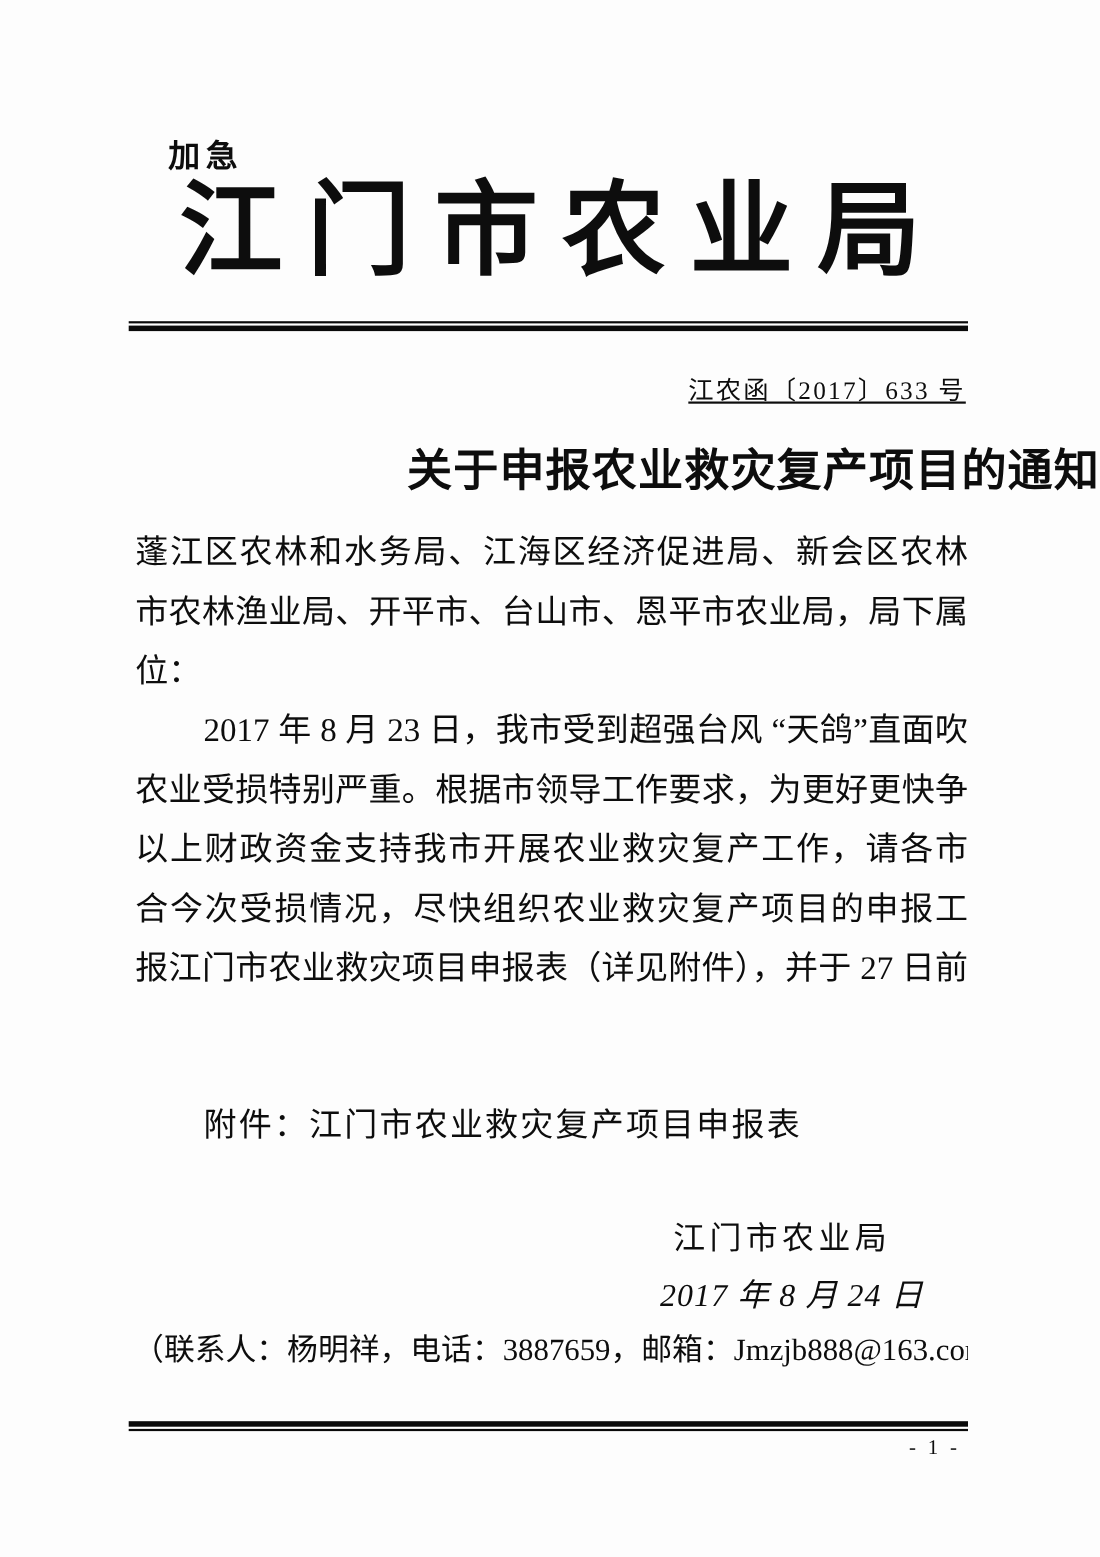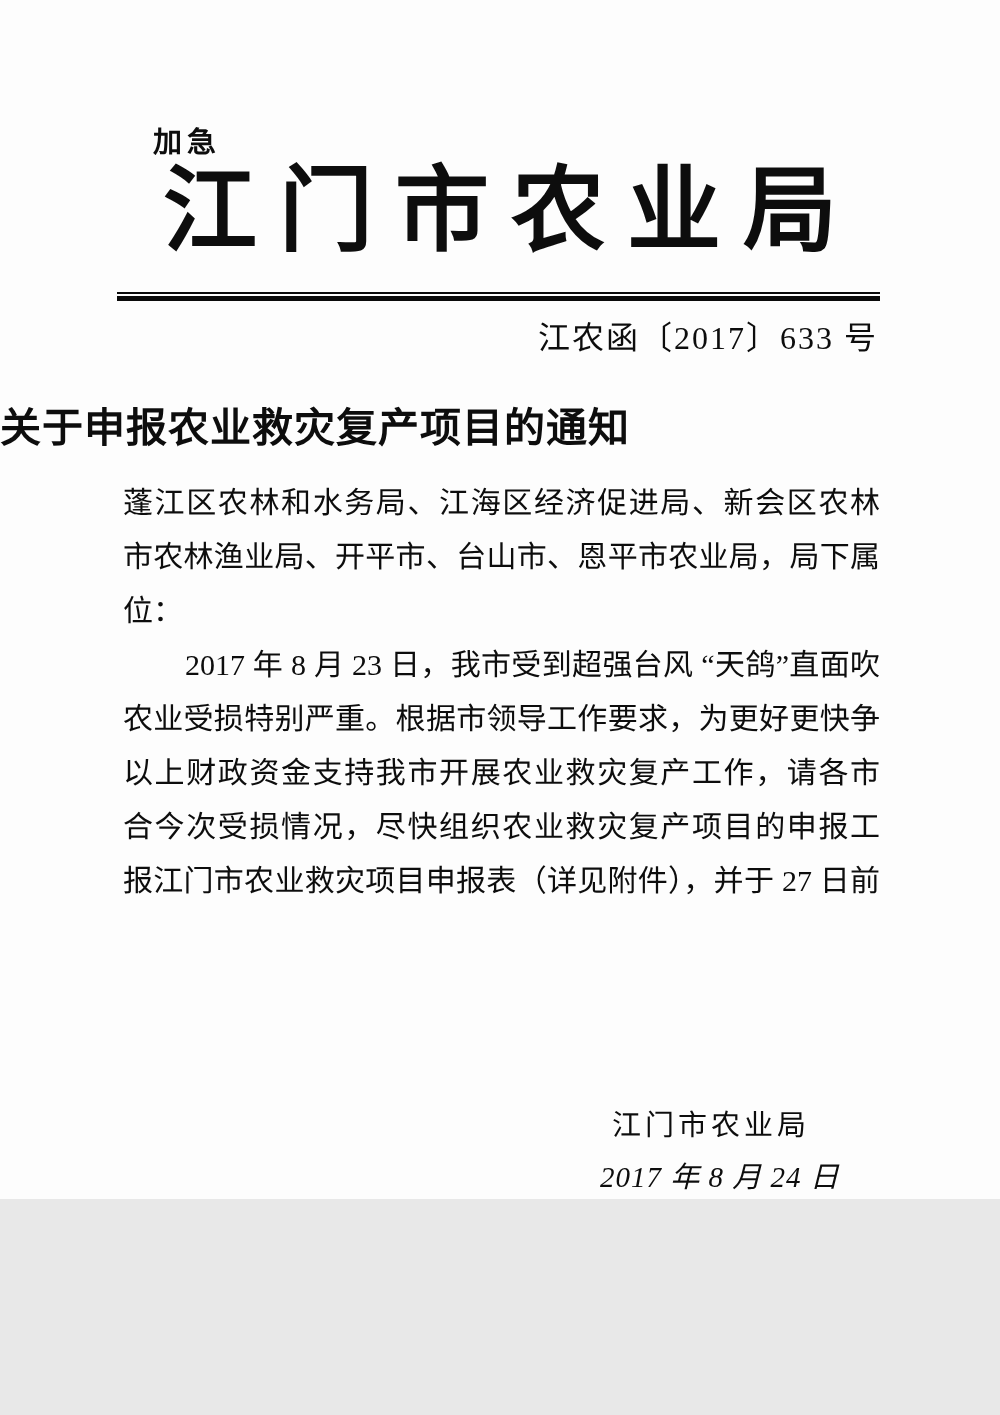--- a/index.html
+++ b/index.html
@@ -4,21 +4,21 @@
 <title>江门市农业局公文</title>
 <style>
   html, body {
     margin: 0;
     padding: 0;
     background: #e8e8e8;
   }
   .page {
     position: relative;
     width: 1000px;
-    height: 1199px;
+    height: 1415px;
     margin: 0 auto;
     background: #fdfdfd;
     color: #0d0d0d;
     font-family: "Liberation Serif", "DejaVu Serif", serif;
     overflow: hidden;
   }
   .urgency {
     position: absolute;
     left: 153px;
     top: 118px;
@@ -45,32 +45,33 @@
     left: 117px;
     width: 763px;
     top: 292px;
     height: 2px;
     border-top: 2px solid #0a0a0a;
     border-bottom: 5px solid #0a0a0a;
   }
   .docnum {
     position: absolute;
     right: 122px;
-    top: 312px;
-    font-size: 32px;
+    top: 336px;
+    font-size: 23px;
     letter-spacing: 2px;
     white-space: nowrap;
+    text-decoration: underline;
   }
   .title {
     position: absolute;
     left: 0;
     right: 0;
     top: 394px;
     margin: 0;
-    text-align: left;
+    text-align: right;
     font-size: 41px;
     font-weight: bold;
     letter-spacing: 1px;
     white-space: nowrap;
   }
   .body-block {
     position: absolute;
     left: 123px;
     top: 476px;
     width: 757px;
@@ -162,20 +163,21 @@
     <div class="line j">蓬江区农林和水务局、江海区经济促进局、新会区农林局、鹤山</div>
     <div class="line j">市农林渔业局、开平市、台山市、恩平市农业局，局下属事业单</div>
     <div class="line">位：</div>
     <div class="line j indent">2017 年 8 月 23 日，我市受到超强台风 “天鸽”直面吹袭，</div>
     <div class="line j">农业受损特别严重。根据市领导工作要求，为更好更快争取省级</div>
     <div class="line j">以上财政资金支持我市开展农业救灾复产工作，请各市（区）结</div>
     <div class="line j">合今次受损情况，尽快组织农业救灾复产项目的申报工作，并填</div>
     <div class="line j">报江门市农业救灾项目申报表（详见附件），并于 27 日前报我局</div>
   </div>
 
+  <div class="attachment">附件：江门市农业救灾复产项目申报表</div>
 
   <div class="signature">江门市农业局</div>
 
   <div class="date">2017 年 8 月 24 日</div>
 
   <div class="contact">（联系人：杨明祥，电话：3887659，邮箱：Jmzjb888@163.com）</div>
 
   <div class="rule-bottom"></div>
 
   <div class="pagenum">- 1 -</div>

